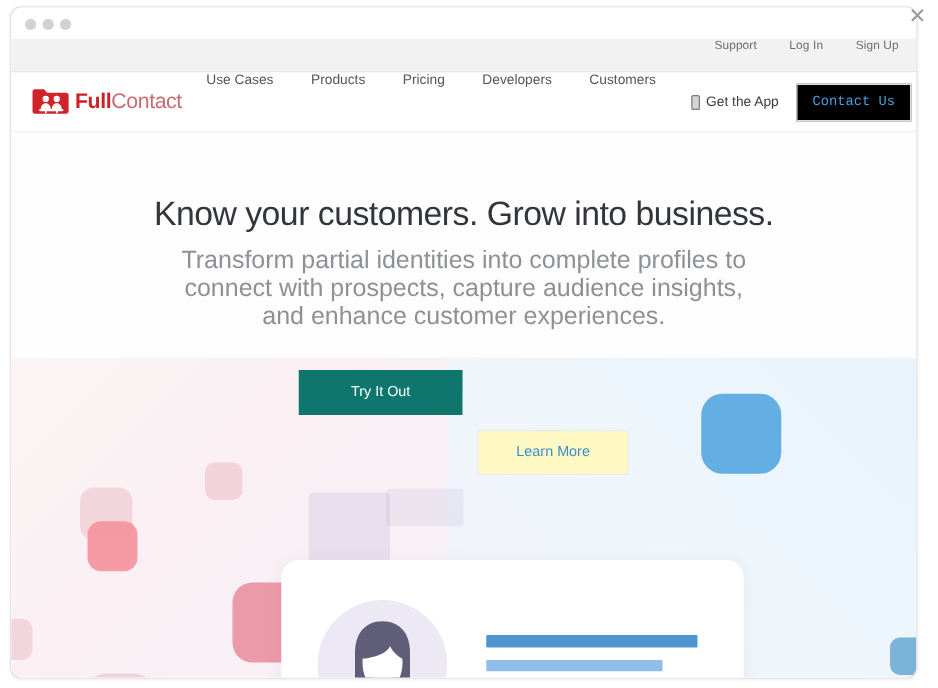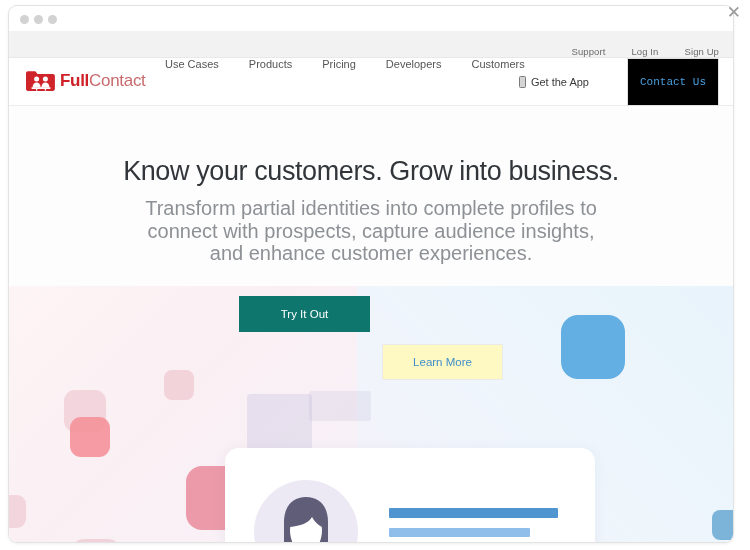--- a/index.html
+++ b/index.html
@@ -60,21 +60,21 @@
 
   
   #utility-bar {
     position: absolute;
     left: 0; top: 25px;
     width: 100%;
     height: 27px;
     background: #f2f2f2;
     border-bottom: 1px solid #e8e8e8;
     display: flex;
-    align-items: flex-end;
+    align-items: flex-start;
     justify-content: flex-end;
     padding-right: 14px;
   }
   .util-link {
     font-size: 9.5px;
     color: #6b6b6b;
     margin-left: 26px;
     text-decoration: none;
     cursor: pointer;
     letter-spacing: .1px;
@@ -125,25 +125,25 @@
     font-size: 11px;
     color: #555555;
     margin-right: 30px;
     text-decoration: none;
     cursor: pointer;
     white-space: nowrap;
   }
 
   #nav-right {
     position: absolute;
-    right: 14px;
+    right: 4px;
     top: 0;
     height: 48px;
     display: flex;
-    gap: 24px;
+    align-items: center;
   }
   #get-the-app {
     display: flex;
     align-items: center;
     font-size: 11px;
     color: #3a3a3a;
     margin-right: 14px;
     cursor: pointer;
     white-space: nowrap;
   }

